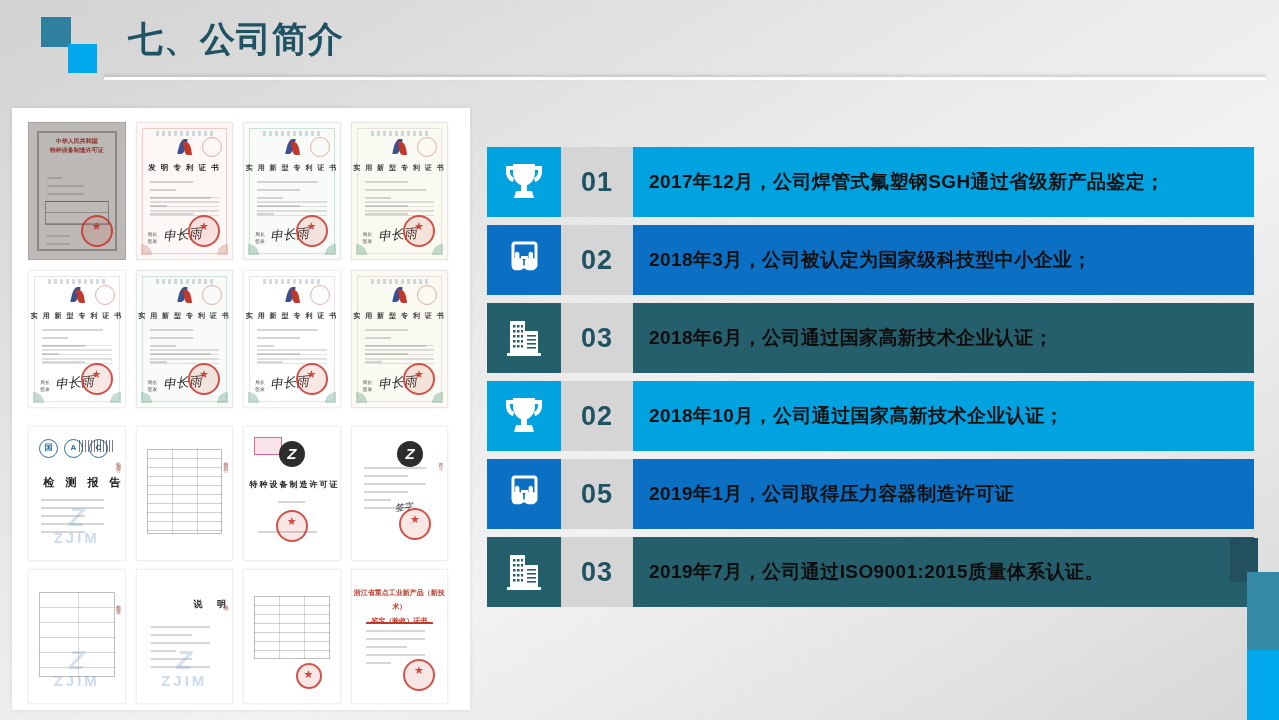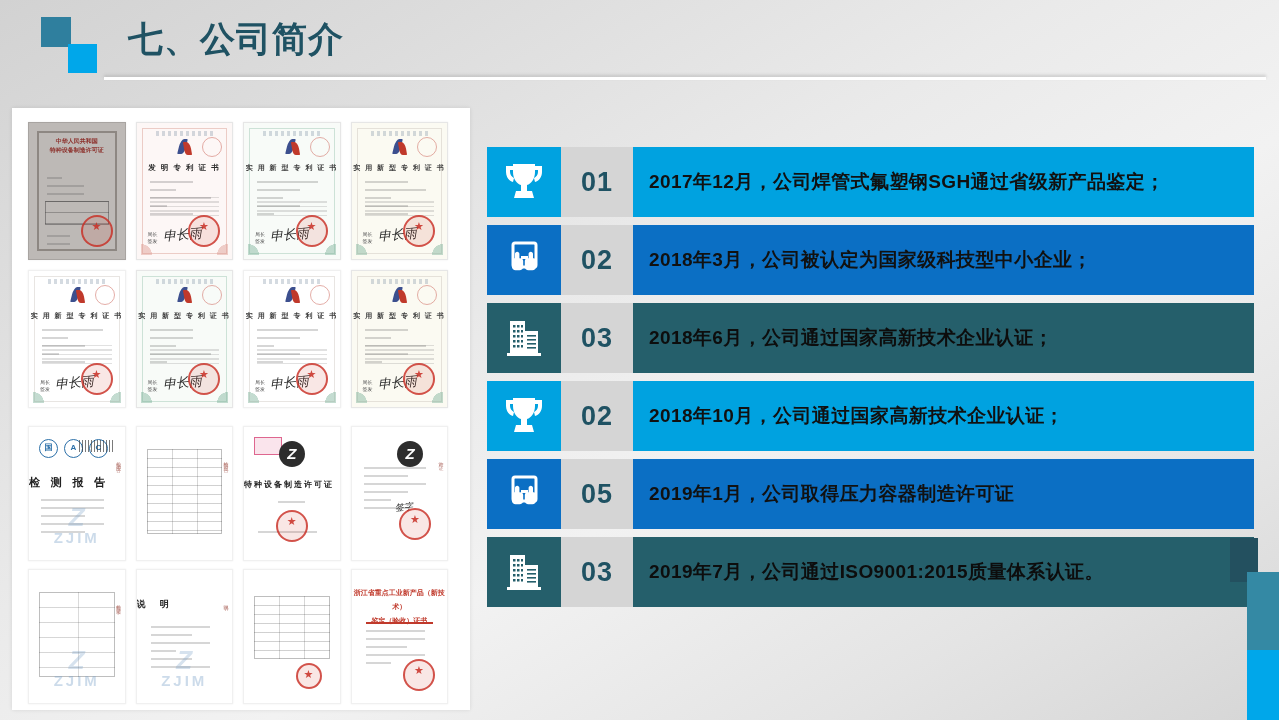--- a/index.html
+++ b/index.html
@@ -263,26 +263,25 @@
   .cert .barcode {
     position: absolute;
     right: 10px; top: 13px;
     width: 36px; height: 12px;
     background: repeating-linear-gradient(90deg, #333 0 1px, transparent 1px 3px);
     opacity: .65;
   }
   .cert .big-title {
     position: absolute;
     left: 0; right: 0; top: 48px;
-    text-align: left;
+    text-align: right;
     font-size: 11px;
     font-weight: bold;
     letter-spacing: 4px;
     color: #222;
-    font-family: Liberation Serif, serif;
   }
   .cert .zjim {
     position: absolute;
     left: 0; right: 0; bottom: 14px;
     text-align: center;
     font-size: 15px;
     font-weight: bold;
     letter-spacing: 3px;
     color: rgba(120,160,200,.38);
   }

